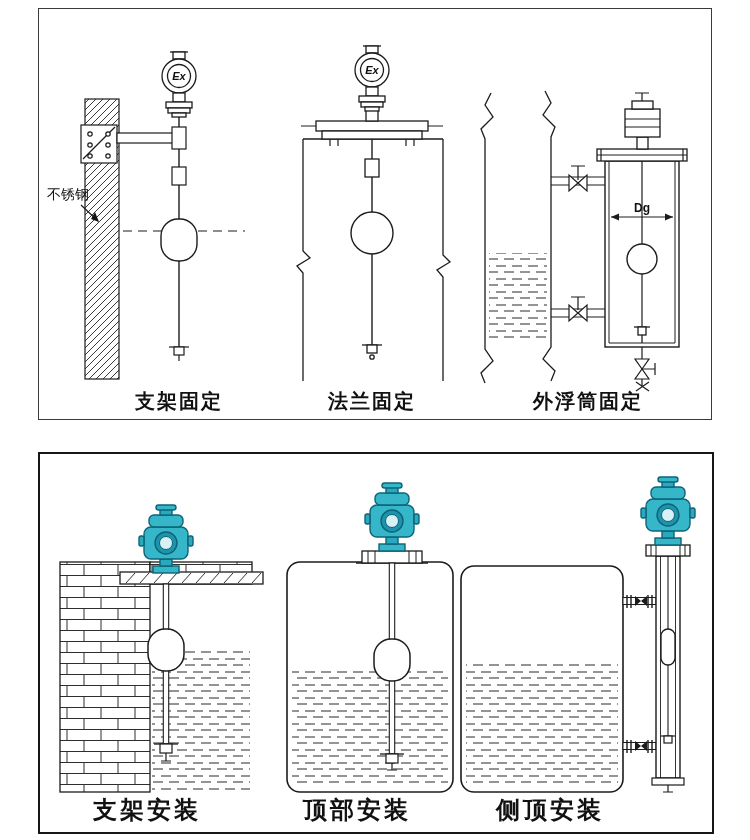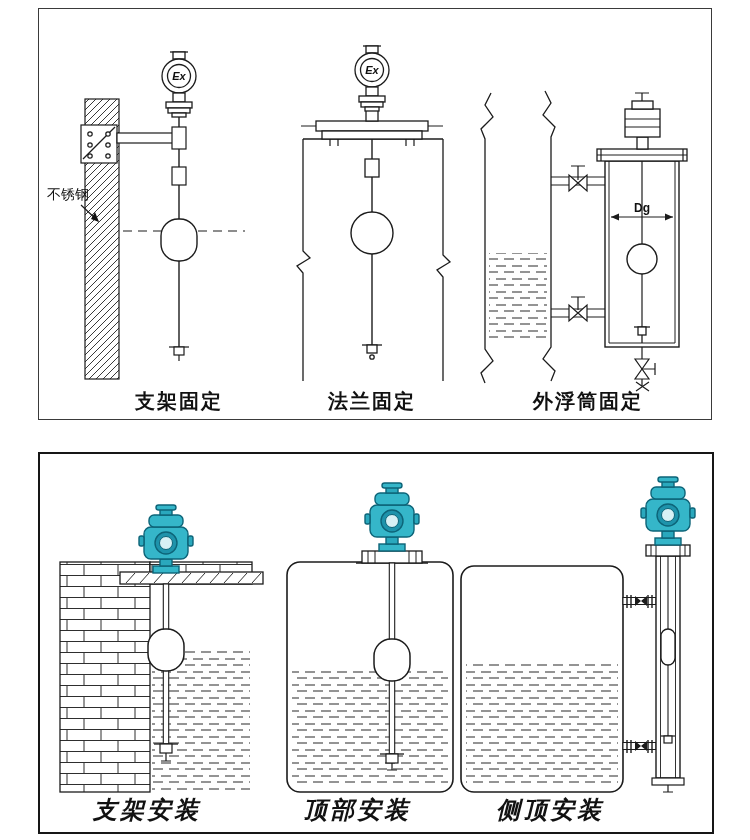--- a/index.html
+++ b/index.html
@@ -1,20 +1,20 @@
 <!DOCTYPE html>
 <html><head>
 <meta charset="utf-8">
 <style>
   html,body{margin:0;padding:0;background:#ffffff;}
   .page{position:relative;width:750px;height:840px;background:#ffffff;overflow:hidden;
         font-family:"Liberation Sans",sans-serif;}
   .panel{position:absolute;background:#ffffff;}
   .panel.top{left:38px;top:8px;width:672px;height:410px;border:1px solid #3a3a3a;}
-  .panel.bottom{left:38px;top:452px;width:672px;height:378px;border:2px solid #161616;font-style:italic;}
+  .panel.bottom{left:38px;top:452px;width:672px;height:378px;border:2px solid #161616;}
   svg{display:block;}
   text{font-family:"Liberation Sans",sans-serif;fill:#111;}
   .cap-top{font-size:20px;font-weight:600;letter-spacing:2px;}
   .cap-bottom{font-size:24px;font-weight:900;letter-spacing:3px;}
   .ex{font-size:11px;font-weight:bold;font-style:italic;}
   .anno{font-size:14px;}
   .dg{font-size:12px;font-weight:bold;}
 </style>
 </head>
 <body>

